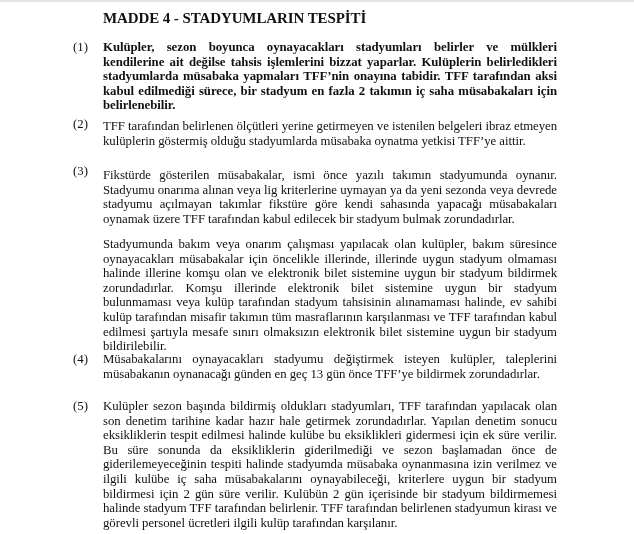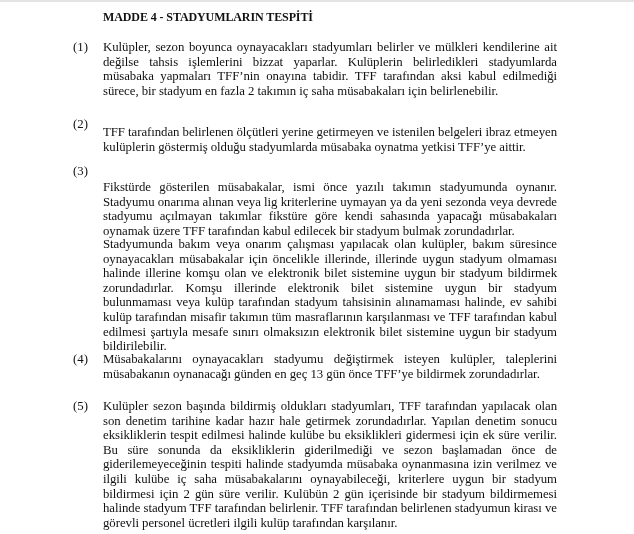--- a/index.html
+++ b/index.html
@@ -5,51 +5,51 @@
     html, body { margin: 0; padding: 0; background: #ffffff; }
     body {
       width: 634px; height: 534px; overflow: hidden; position: relative;
       font-family: "Liberation Serif", "DejaVu Serif", serif;
       color: #111111;
     }
     .top-edge { position: absolute; left: 0; top: 0; width: 634px; height: 2px; background: #e4e4e4; }
     .page { position: absolute; left: 0; top: 0; width: 634px; }
     .title {
       position: absolute; left: 103px; top: 10px;
-      font-weight: bold; font-size: 12px; letter-spacing: -0.1px;
+      font-weight: bold; font-size: 15px; letter-spacing: -0.1px;
     }
     .item { position: absolute; left: 0; width: 634px; }
     .num { position: absolute; left: 73px; top: 0; font-size: 12.8px; line-height: 14.6px; }
     .para {
       position: absolute; left: 103px; width: 454px;
       font-size: 12.8px; line-height: 14.6px; text-align: justify;
       letter-spacing: -0.05px;
     }
   </style>
 </head>
 <body>
 
 <div class="top-edge"></div>
 
 <div class="page">
   <div class="title">MADDE 4 - STADYUMLARIN TESPİTİ</div>
 
   <div class="item" style="top:40px;">
     <span class="num">(1)</span>
-    <div class="para" style="top:0;">Kulüpler, sezon boyunca oynayacakları stadyumları belirler ve mülkleri kendilerine ait değilse tahsis işlemlerini bizzat yaparlar. Kulüplerin belirledikleri stadyumlarda müsabaka yapmaları TFF’nin onayına tabidir. TFF tarafından aksi kabul edilmediği sürece, bir stadyum en fazla 2 takımın iç saha müsabakaları için belirlenebilir.</div>
+    <div class="para" style="top:0;font-weight:bold;">Kulüpler, sezon boyunca oynayacakları stadyumları belirler ve mülkleri kendilerine ait değilse tahsis işlemlerini bizzat yaparlar. Kulüplerin belirledikleri stadyumlarda müsabaka yapmaları TFF’nin onayına tabidir. TFF tarafından aksi kabul edilmediği sürece, bir stadyum en fazla 2 takımın iç saha müsabakaları için belirlenebilir.</div>
   </div>
 
   <div class="item" style="top:117px;">
     <span class="num">(2)</span>
-    <div class="para" style="top:8px;font-family:Liberation Serif, serif;">TFF tarafından belirlenen ölçütleri yerine getirmeyen ve istenilen belgeleri ibraz etmeyen kulüplerin göstermiş olduğu stadyumlarda müsabaka oynatma yetkisi TFF’ye aittir.</div>
+    <div class="para" style="top:2px;font-family:Liberation Serif, serif;">TFF tarafından belirlenen ölçütleri yerine getirmeyen ve istenilen belgeleri ibraz etmeyen kulüplerin göstermiş olduğu stadyumlarda müsabaka oynatma yetkisi TFF’ye aittir.</div>
   </div>
 
   <div class="item" style="top:164px;">
     <span class="num">(3)</span>
-    <div class="para" style="top:16px;">Fikstürde gösterilen müsabakalar, ismi önce yazılı takımın stadyumunda oynanır. Stadyumu onarıma alınan veya lig kriterlerine uymayan ya da yeni sezonda veya devrede stadyumu açılmayan takımlar fikstüre göre kendi sahasında yapacağı müsabakaları oynamak üzere TFF tarafından kabul edilecek bir stadyum bulmak zorundadırlar.</div>
+    <div class="para" style="top:4px;">Fikstürde gösterilen müsabakalar, ismi önce yazılı takımın stadyumunda oynanır. Stadyumu onarıma alınan veya lig kriterlerine uymayan ya da yeni sezonda veya devrede stadyumu açılmayan takımlar fikstüre göre kendi sahasında yapacağı müsabakaları oynamak üzere TFF tarafından kabul edilecek bir stadyum bulmak zorundadırlar.</div>
     <div class="para" style="top:73px;">Stadyumunda bakım veya onarım çalışması yapılacak olan kulüpler, bakım süresince oynayacakları müsabakalar için öncelikle illerinde, illerinde uygun stadyum olmaması halinde illerine komşu olan ve elektronik bilet sistemine uygun bir stadyum bildirmek zorundadırlar. Komşu illerinde elektronik bilet sistemine uygun bir stadyum bulunmaması veya kulüp tarafından stadyum tahsisinin alınamaması halinde, ev sahibi kulüp tarafından misafir takımın tüm masraflarının karşılanması ve TFF tarafından kabul edilmesi şartıyla mesafe sınırı olmaksızın elektronik bilet sistemine uygun bir stadyum bildirilebilir.</div>
   </div>
 
   <div class="item" style="top:352px;">
     <span class="num">(4)</span>
     <div class="para" style="top:0;">Müsabakalarını oynayacakları stadyumu değiştirmek isteyen kulüpler, taleplerini müsabakanın oynanacağı günden en geç 13 gün önce TFF’ye bildirmek zorundadırlar.</div>
   </div>
 
   <div class="item" style="top:399px;">
     <span class="num">(5)</span>

